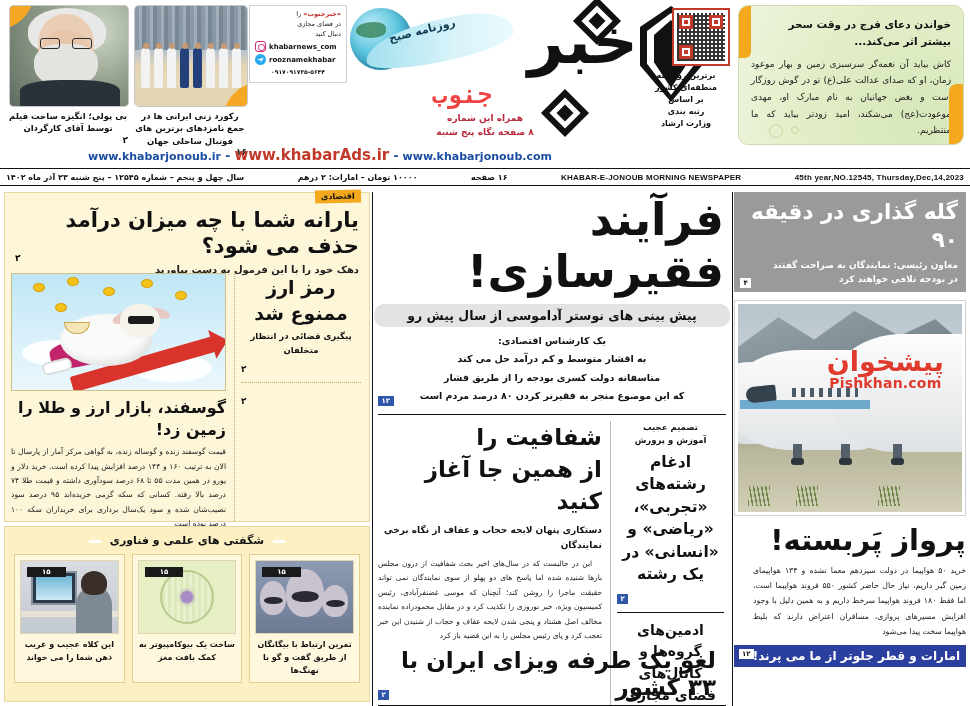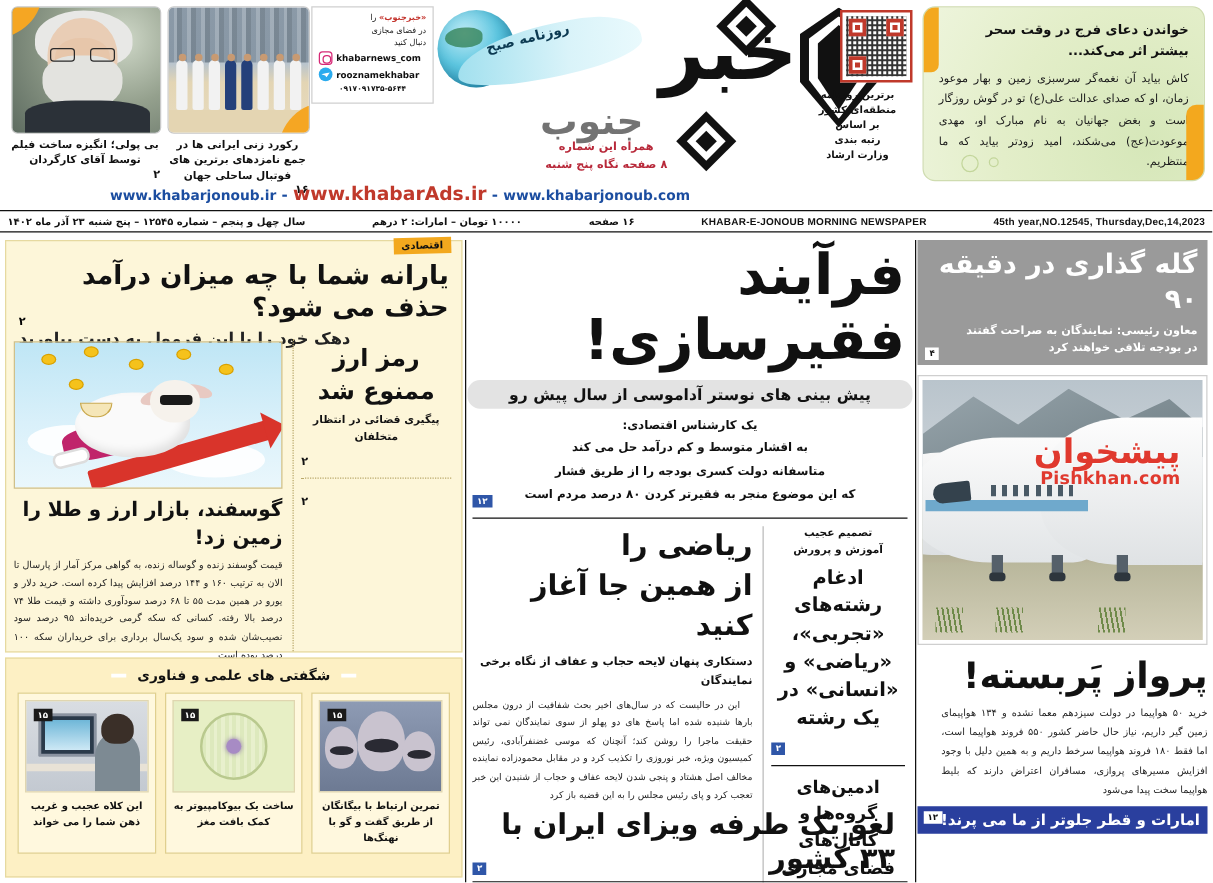--- a/index.html
+++ b/index.html
@@ -93,22 +93,22 @@
     background:linear-gradient(100deg,#9fdfee,#d9f3f9 60%,#eafafd);
     transform: rotate(-12deg); border-radius: 60% 40% 50% 55%/70% 60% 40% 40%; }
   .swoosh-txt { position:absolute; left:48px; top:22px; font-size:11px; font-weight:bold;
     color:#0c3a52; transform: rotate(-14deg); direction:rtl; }
   .khabar {
     position:absolute; right:2px; top:8px; font-size:63px; font-weight:bold;
     color:#111; line-height:1; direction:rtl; letter-spacing:-2px;
     text-shadow: 2px 2px 0 #fff, -1px -1px 0 #fff;
   }
   .jonoub {
-    position:absolute; left:92px; top:78px; font-size:30px; font-weight:bold;
-    color:#737373; direction:rtl;
+    position:absolute; left:92px; top:78px; font-size:25px; font-weight:bold;
+    color:#ef4444; direction:rtl;font-family:Liberation Mono, monospace;
   }
   .subline { position:absolute; left:80px; top:110px; width:130px; text-align:center;
     font-size:9px; font-weight:bold; color:#b8293a; line-height:1.5; direction:rtl;}
   .diamond { position:absolute; width:34px;height:34px; background:#111; transform:rotate(45deg); }
   .diamond i { position:absolute; inset:6px; background:#fff; }
   .diamond i::after{content:'';position:absolute;inset:5px;background:#111;}
 
   
   .ribbon-logo { position:absolute; left:640px; top:6px; width:62px; height:96px; }
   .ribbon-logo .shield { position:absolute; inset:0;
@@ -169,22 +169,22 @@
   }
   .eco-tag {
     position:absolute; right:8px; top:-3px; background:#f3a81e; color:#111;
     font-size:8px; font-weight:bold; padding:2px 6px; direction:rtl;
     transform: rotate(-1.5deg);
   }
   .eco-head {
     margin:14px 10px 0 10px; text-align:right; direction:rtl;
     font-size:21px; font-weight:bold; color:#111; line-height:1.25;
   }
-  .eco-sub { margin:4px 10px 0 10px; text-align:left; direction:rtl;
-    font-size:13px; font-weight:bold; color:#222; }
+  .eco-sub { margin:4px 10px 0 10px; text-align:right; direction:rtl;
+    font-size:10px; font-weight:bold; color:#222; }
   .eco-pn { position:absolute; left:10px; top:60px; font-size:9px; font-weight:bold; direction:rtl;}
 
   .eco-body { position:absolute; top:78px; left:0; right:0; bottom:0; display:flex; direction:rtl;}
   .eco-right { width:135px; padding:4px 8px 4px 6px; border-left:1px dotted #b9a86a; }
   .eco-left { flex:1; padding:2px 8px 4px 6px; }
 
   .rmz-title { text-align:center; font-size:19px; font-weight:bold; color:#111; line-height:1.35; direction:rtl;}
   .rmz-sub { text-align:center; font-size:8.5px; font-weight:bold; color:#111; margin-top:4px; line-height:1.6; direction:rtl;}
   .dotted-sep { border-top:1px dotted #b9a86a; margin:6px 0; }
   .grp-title { text-align:center; font-size:14.5px; font-weight:bold; color:#111; line-height:1.5; direction:rtl;}
@@ -217,21 +217,21 @@
   .sci {
     position:absolute; left:4px; top:334px; width:366px; height:176px;
     background:#fdf0c4; border:1px solid #e6d9a0;
   }
   .sci-title { text-align:center; margin-top:7px; font-size:11px; font-weight:bold; color:#111; direction:rtl;}
   .sci-title .dash { display:inline-block; width:12px;height:3px;background:#fff;vertical-align:middle;margin:0 5px;}
   .sci-row { display:flex; direction:rtl; gap:7px; padding:7px 9px 0 9px; }
   .sci-card { flex:1; background:#fff8de; border:1px solid #e0cf8e; padding:5px; position:relative; }
   .sci-thumb { width:100%; height:74px; position:relative; overflow:hidden; border:1px solid #e0d6b0;}
   .sci-pn { position:absolute; left:6px; top:6px; z-index:3;
-      background:#1a1a1a;color:#fff;font-size:7px;font-weight:bold;padding:1px 3px;}
+      background:#1a1a1a;color:#fff;font-size:7px;font-weight:bold;padding:1px 15px;}
   .sci-cap { text-align:center; font-size:8px; font-weight:bold; line-height:1.6; margin-top:5px; direction:rtl; color:#111;}
 
   
   .t-alien { background:linear-gradient(#8e9bb4,#6d7a93); }
   .t-alien .a { position:absolute; background:#c9c3cf; border-radius:50% 50% 45% 45%; }
   .t-alien .a::after{content:'';position:absolute;left:50%;top:46%;transform:translateX(-50%);
       width:70%;height:22%;background:#2a2a33;border-radius:50%;}
   
   .t-petri { background:#e7efc5; display:flex;align-items:center;justify-content:center;}
   .t-petri .dish{width:54px;height:54px;border:2px solid #b9c98e;border-radius:50%;
@@ -309,21 +309,21 @@
   .plane-img .win { position:absolute; right:104px; top:84px; width:66px; height:9px;
       background:repeating-linear-gradient(90deg,#4a5a66 0 4px,transparent 4px 9px);}
   .plane-img .cockpit { position:absolute; right:186px; top:82px; width:30px; height:16px; background:#34424d;
       border-radius:8px 2px 2px 8px; transform:rotate(-6deg);}
   .plane-img .ground { position:absolute; left:0; bottom:0; width:100%; height:62px;
       background:linear-gradient(#b9b79c,#d3cfb8);}
   .plane-img .grass { position:absolute; bottom:6px; width:22px; height:20px;
       background:repeating-linear-gradient(80deg,#6f8a4a 0 1.5px,transparent 1.5px 4px);}
   .plane-img .gear { position:absolute; bottom:52px; width:9px; height:16px; background:#55606a;}
   .plane-img .gear::after{content:'';position:absolute;left:-2px;bottom:-5px;width:13px;height:7px;background:#2e363d;border-radius:3px;}
-  .wm { position:absolute; right:18px; top:44px; text-align:right; }
+  .wm { position:absolute; right:18px; top:44px; text-align:center; }
   .wm .fa { font-size:27px; font-weight:bold; color:#e0392e; direction:rtl; line-height:1;
       text-shadow:1px 1px 0 rgba(255,255,255,.6);}
   .wm .en { font-size:14px; font-weight:bold; color:#e0392e; direction:ltr; letter-spacing:.2px;}
 
   .plane-title { text-align:right; direction:rtl; font-size:29px; font-weight:bold; color:#111; margin-top:6px; line-height:1.25;}
   .plane-body { text-align:justify; direction:rtl; font-size:7.8px; line-height:1.95; color:#1a1a1a; margin-top:5px;padding-left:19px;}
   .blue-bar { background:#2a3f9e; color:#fff; margin-top:6px; padding:4px 6px; position:relative;
       text-align:right; direction:rtl; font-size:12px; font-weight:bold;}
   .blue-bar .pn { position:absolute; left:5px; top:4px; background:#fff; color:#111; font-size:7px; padding:1px 3px;}
 
@@ -574,21 +574,21 @@
           </div>
           <div class="edu-title">ادغام رشته‌های «تجربی»، «ریاضی» و «انسانی» در یک رشته</div>
           <div style="text-align:left;"><span class="blue-pn">۲</span></div>
           <div class="solid-sep"></div>
           <div class="admin-title">ادمین‌های گروه‌ها و کانال‌های فضای مجازی تحت کنترل پلیس</div>
 
         </div>
 
         <div class="mid-col-b">
           <div class="shf-title">
-            <div>ریاضی را</div>
+            <div>شفافیت را</div>
             <div>از همین جا آغاز کنید</div>
           </div>
           <div class="shf-sub">دستکاری پنهان لایحه حجاب و عفاف از نگاه برخی نمایندگان</div>
           <div class="shf-body">
             <p>این در حالیست که در سال‌های اخیر بحث شفافیت از درون مجلس بارها شنیده شده اما پاسخ های دو پهلو از سوی نمایندگان نمی تواند حقیقت ماجرا را روشن کند؛ آنچنان که موسی غضنفرآبادی، رئیس کمیسیون ویژه، خبر نوروزی را تکذیب کرد و در مقابل محمودزاده نماینده مخالف اصل هشتاد و پنجی شدن لایحه عفاف و حجاب از شنیدن این خبر تعجب کرد و پای رئیس مجلس را به این قضیه باز کرد</p>
           </div>
           <div style="text-align:left;margin-top:2px;">
             
           </div>
         </div>

